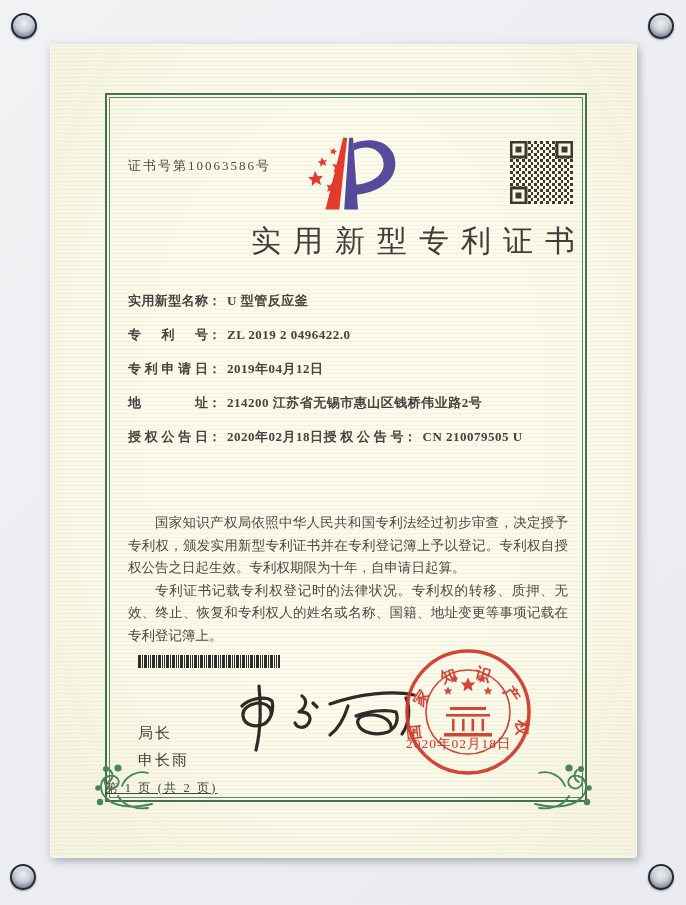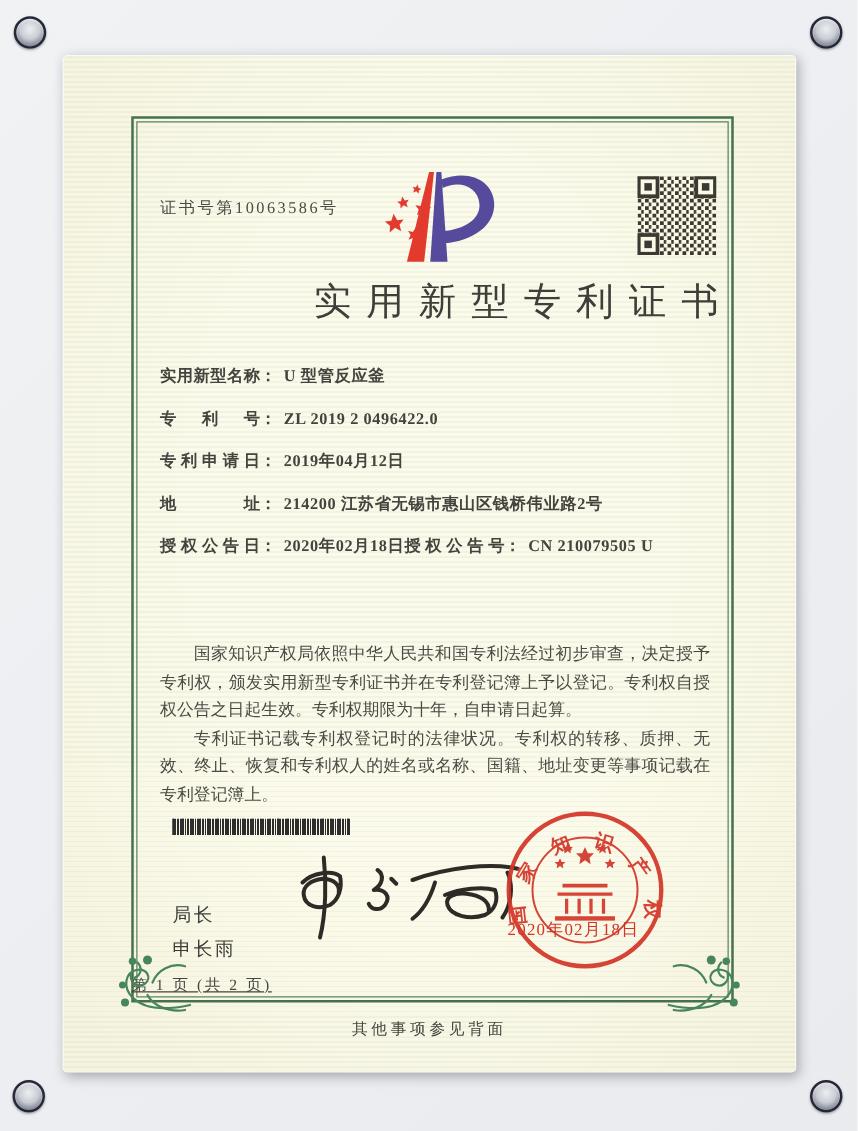--- a/index.html
+++ b/index.html
@@ -205,21 +205,20 @@
         <rect x="60" y="73" width="2.6" height="12"></rect>
         <rect x="69.5" y="73" width="2.6" height="12"></rect>
         <rect x="79.5" y="73" width="2.6" height="12"></rect>
         <rect x="42" y="87" width="48" height="3.5"></rect>
       </g>
     </g>
   </svg>
   <div class="seal-date">2020年02月18日</div>
 
   <div class="page-info">第 1 页 (共 2 页)</div>
-  <div class="back-note">其他事项参见背面</div>
 
   <svg class="orn left" viewBox="0 0 62 52">
     <g fill="none" stroke="#47855a" stroke-width="1.8" stroke-linecap="round">
       <path d="M60,40 C42,44 24,44 14,34 C6,26 8,14 17,12 C25,10 30,18 24,23 C18,27 11,22 13,14"></path>
       <path d="M30,22 C34,12 45,6 56,9"></path>
       <path d="M26,32 C30,40 42,46 56,44"></path>
       <path d="M18,6 C22,10 21,16 16,18"></path>
     </g>
     <g fill="#47855a">
       <circle cx="14" cy="5" r="3"></circle>

